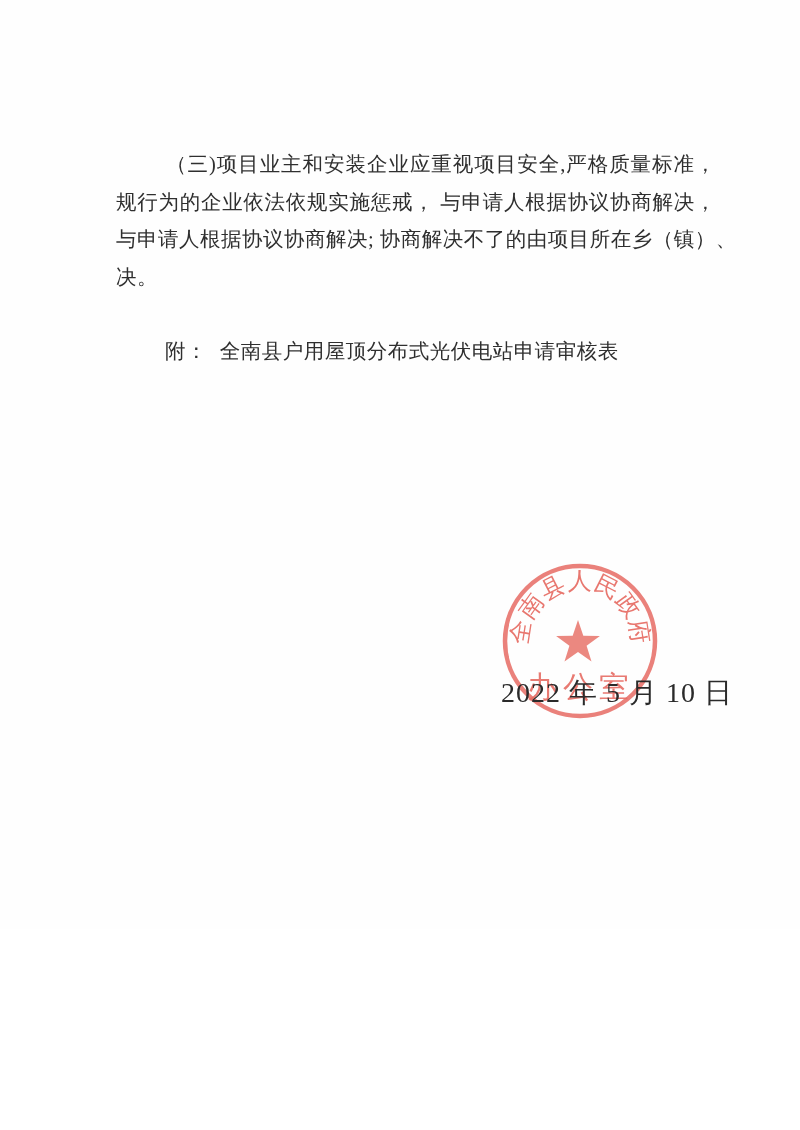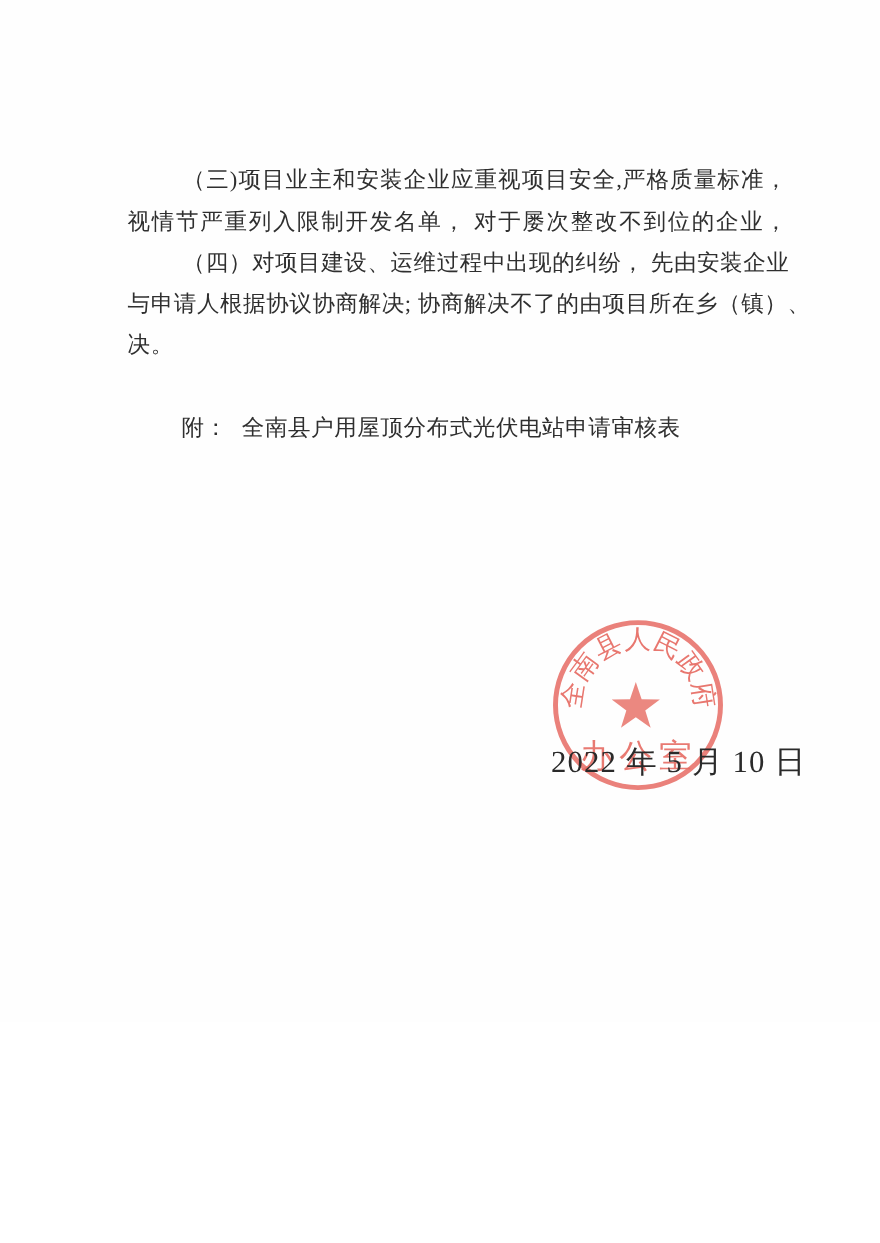--- a/index.html
+++ b/index.html
@@ -76,22 +76,21 @@
     font-family: "Liberation Serif", "DejaVu Serif", serif;
   }
 </style>
 </head>
 <body>
 
 <div class="page">
 
   <div class="body-text">
     <div class="line indent">（三)项目业主和安装企业应重视项目安全,严格质量标准，</div>
-    <div class="line">视情节严重列入限制开发名单， 对于屡次整改不到位的企业，</div>
-    <div class="line indent">（四）对项目建设、运维过程中出现的纠纷， 先由安装企业</div>
+    <div class="line">规行为的企业依法依规实施惩戒， 与申请人根据协议协商解决，</div>
     <div class="line">与申请人根据协议协商解决; 协商解决不了的由项目所在乡（镇）、</div>
     <div class="line para-end">决。</div>
     <div class="line blank">&nbsp;</div>
     <div class="line attachment">附： 全南县户用屋顶分布式光伏电站申请审核表</div>
   </div>
 
   <svg class="seal" viewBox="0 0 176 176" xmlns="http://www.w3.org/2000/svg">
     <circle cx="85" cy="86" r="75" fill="none" stroke="#e4574d" stroke-width="4.5" opacity="0.85"></circle>
     <polygon points="83,65 88.3,80.7 104.9,80.9 91.6,90.8 96.5,106.6 83,97 69.5,106.6 74.4,90.8 61.1,80.9 77.7,80.7" fill="#e8695f" opacity="0.9"></polygon>
     <defs>

